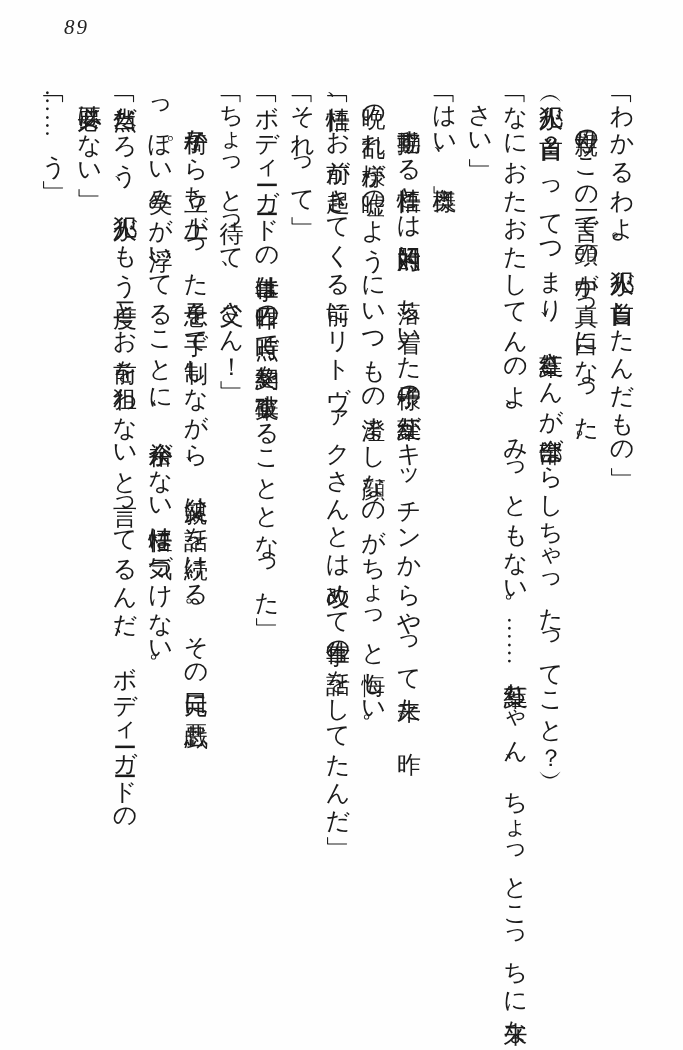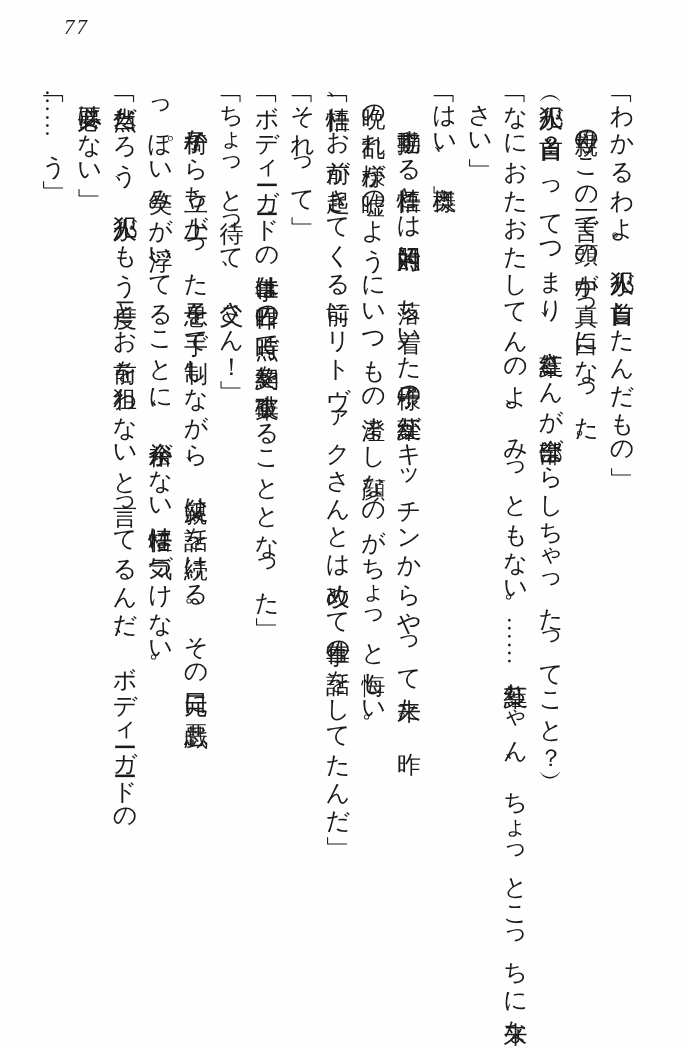--- a/index.html
+++ b/index.html
@@ -41,21 +41,21 @@
     padding: 0;
   }
   .indent {
     text-indent: 1em;
   }
 </style>
 </head>
 <body>
 
 <main class="sheet">
-  <div class="page-number">77</div>
+  <div class="page-number">89</div>
   <section class="vtext">
     <p class="line">「わかるわよ。犯人が自首したんだもの」</p>
     <p class="line indent">母親のこの一言で頭の中が真っ白になった。</p>
     <p class="line">（犯人が自首？　ってつまり、紅葉さんが全部ばらしちゃったってこと？）</p>
     <p class="line">「なにおたおたしてんのよ、みっともない。……紅葉ちゃん、ちょっとこっちに来な</p>
     <p class="line">さい」</p>
     <p class="line">「はい、奥様」</p>
     <p class="line indent">動揺する桂悟とは対照的に、落ち着いた様子の紅葉がキッチンからやって来た。昨</p>
     <p class="line">晩の乱れ様が嘘のようにいつもの澄まし顔なのがちょっと悔しい。</p>
     <p class="line">「桂悟、お前が起きてくる前にリトヴァクさんとは改めて仕事の話をしてたんだ」</p>

